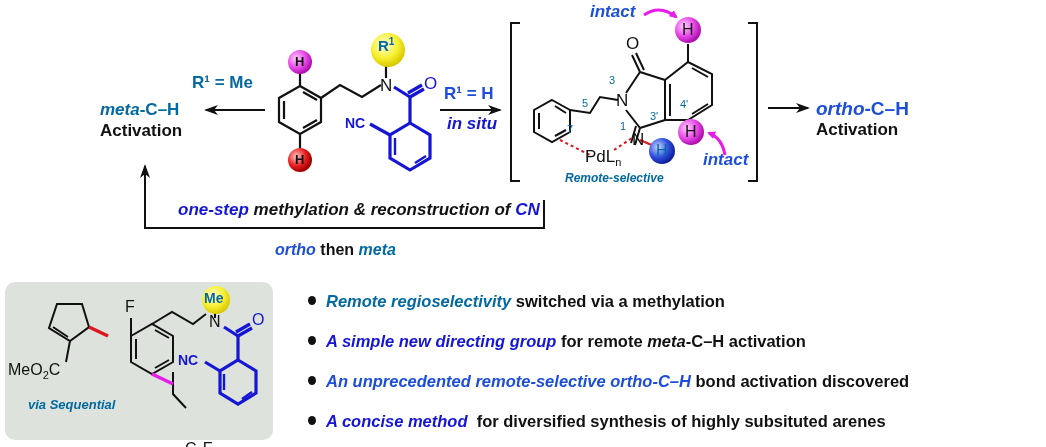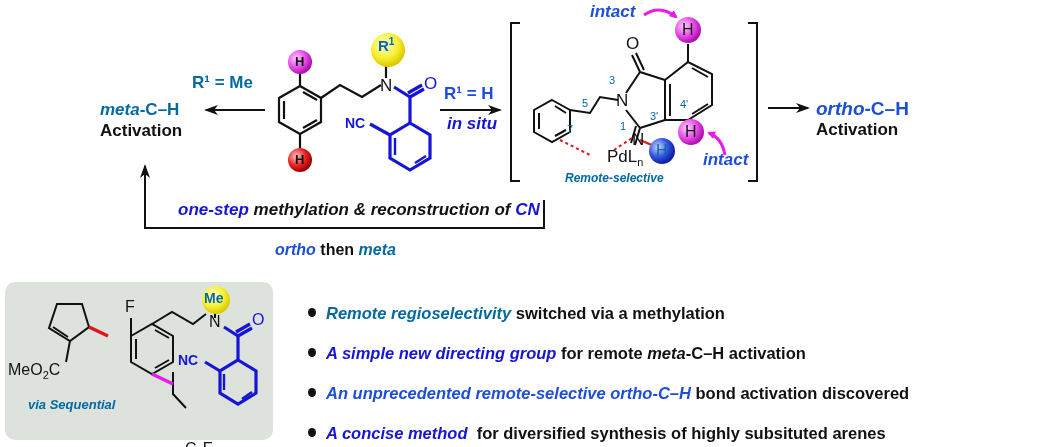--- a/index.html
+++ b/index.html
@@ -7,21 +7,21 @@
   .abs { position:absolute; }
   .b { font-weight:bold; }
   .i { font-style:italic; }
   .red { color:#0369a1; }
   .mag { color:#1d4ed8; }
   .blue { color:#1515d6; }
   .blk { color:#111111; }
   svg { position:absolute; left:0; top:0; overflow:visible; }
   .panel { position:absolute; left:5px; top:282px; width:268px; height:158px; background:#dde3dc; border-radius:10px; }
   .bullets { position:absolute; left:308px; top:292px; }
-  .bullet { position:absolute; left:0; white-space:nowrap; font-size:16.5px; font-weight:bold;margin-top:12px; }
+  .bullet { position:absolute; left:0; white-space:nowrap; font-size:16.5px; font-weight:bold; }
   .bullet .dot { display:inline-block; width:8px; height:9px; border-radius:50%; background:#111; margin-right:10px; vertical-align:middle; position:relative; top:-2px; }
 </style>
 </head>
 <body>
 
 <svg width="1046" height="447" viewBox="0 0 1046 447" data-name="reaction-scheme">
   <defs>
     <radialGradient id="gMag" cx="35%" cy="35%" r="65%">
       <stop offset="0%" stop-color="#ffd0ff"></stop>
         <stop offset="60%" stop-color="#e84ae8"></stop>
@@ -192,21 +192,21 @@
 <div class="abs red" style="left:609px;top:74px;font-size:11px;" data-name="locant-3">3</div>
 <div class="abs blk" style="left:616px;top:91px;font-size:17px;" data-name="intermediate-n3-label">N</div>
 <div class="abs red" style="left:582px;top:97px;font-size:11px;" data-name="locant-5">5</div>
 <div class="abs red" style="left:567px;top:123px;font-size:11px;" data-name="locant-7">7</div>
 <div class="abs red" style="left:620px;top:120px;font-size:11px;" data-name="locant-1">1</div>
 <div class="abs blk" style="left:632px;top:130px;font-size:17px;" data-name="intermediate-n1-label">N</div>
 <div class="abs red" style="left:650px;top:110px;font-size:11px;" data-name="locant-3-prime">3'</div>
 <div class="abs red" style="left:680px;top:98px;font-size:11px;" data-name="locant-4-prime">4'</div>
 <div class="abs blk" style="left:685px;top:123px;font-size:16px;" data-name="intermediate-h-bottom">H</div>
 <div class="abs red" style="left:656px;top:142px;font-size:16px;" data-name="intermediate-nh-h">H</div>
-<div class="abs blk" style="left:585px;top:147px;font-size:17px;margin-left:22px;" data-name="pd-label">
+<div class="abs blk" style="left:585px;top:147px;font-size:17px;" data-name="pd-label">
   <span>PdL</span><sub style="font-size:11px;">n</sub>
 </div>
 <div class="abs b i mag" style="left:703px;top:150px;font-size:17px;" data-name="intact-label-bottom">intact</div>
 <div class="abs b i red" style="left:565px;top:171px;font-size:12px;" data-name="remote-selective-caption">Remote-selective</div>
 
 <div class="abs b" style="left:816px;top:98px;font-size:19px;" data-name="ortho-activation-title">
   <span class="i mag">ortho</span><span class="mag">-C–H</span>
 </div>
 <div class="abs b blk" style="left:816px;top:120px;font-size:17px;" data-name="ortho-activation-subtitle">Activation</div>
 

